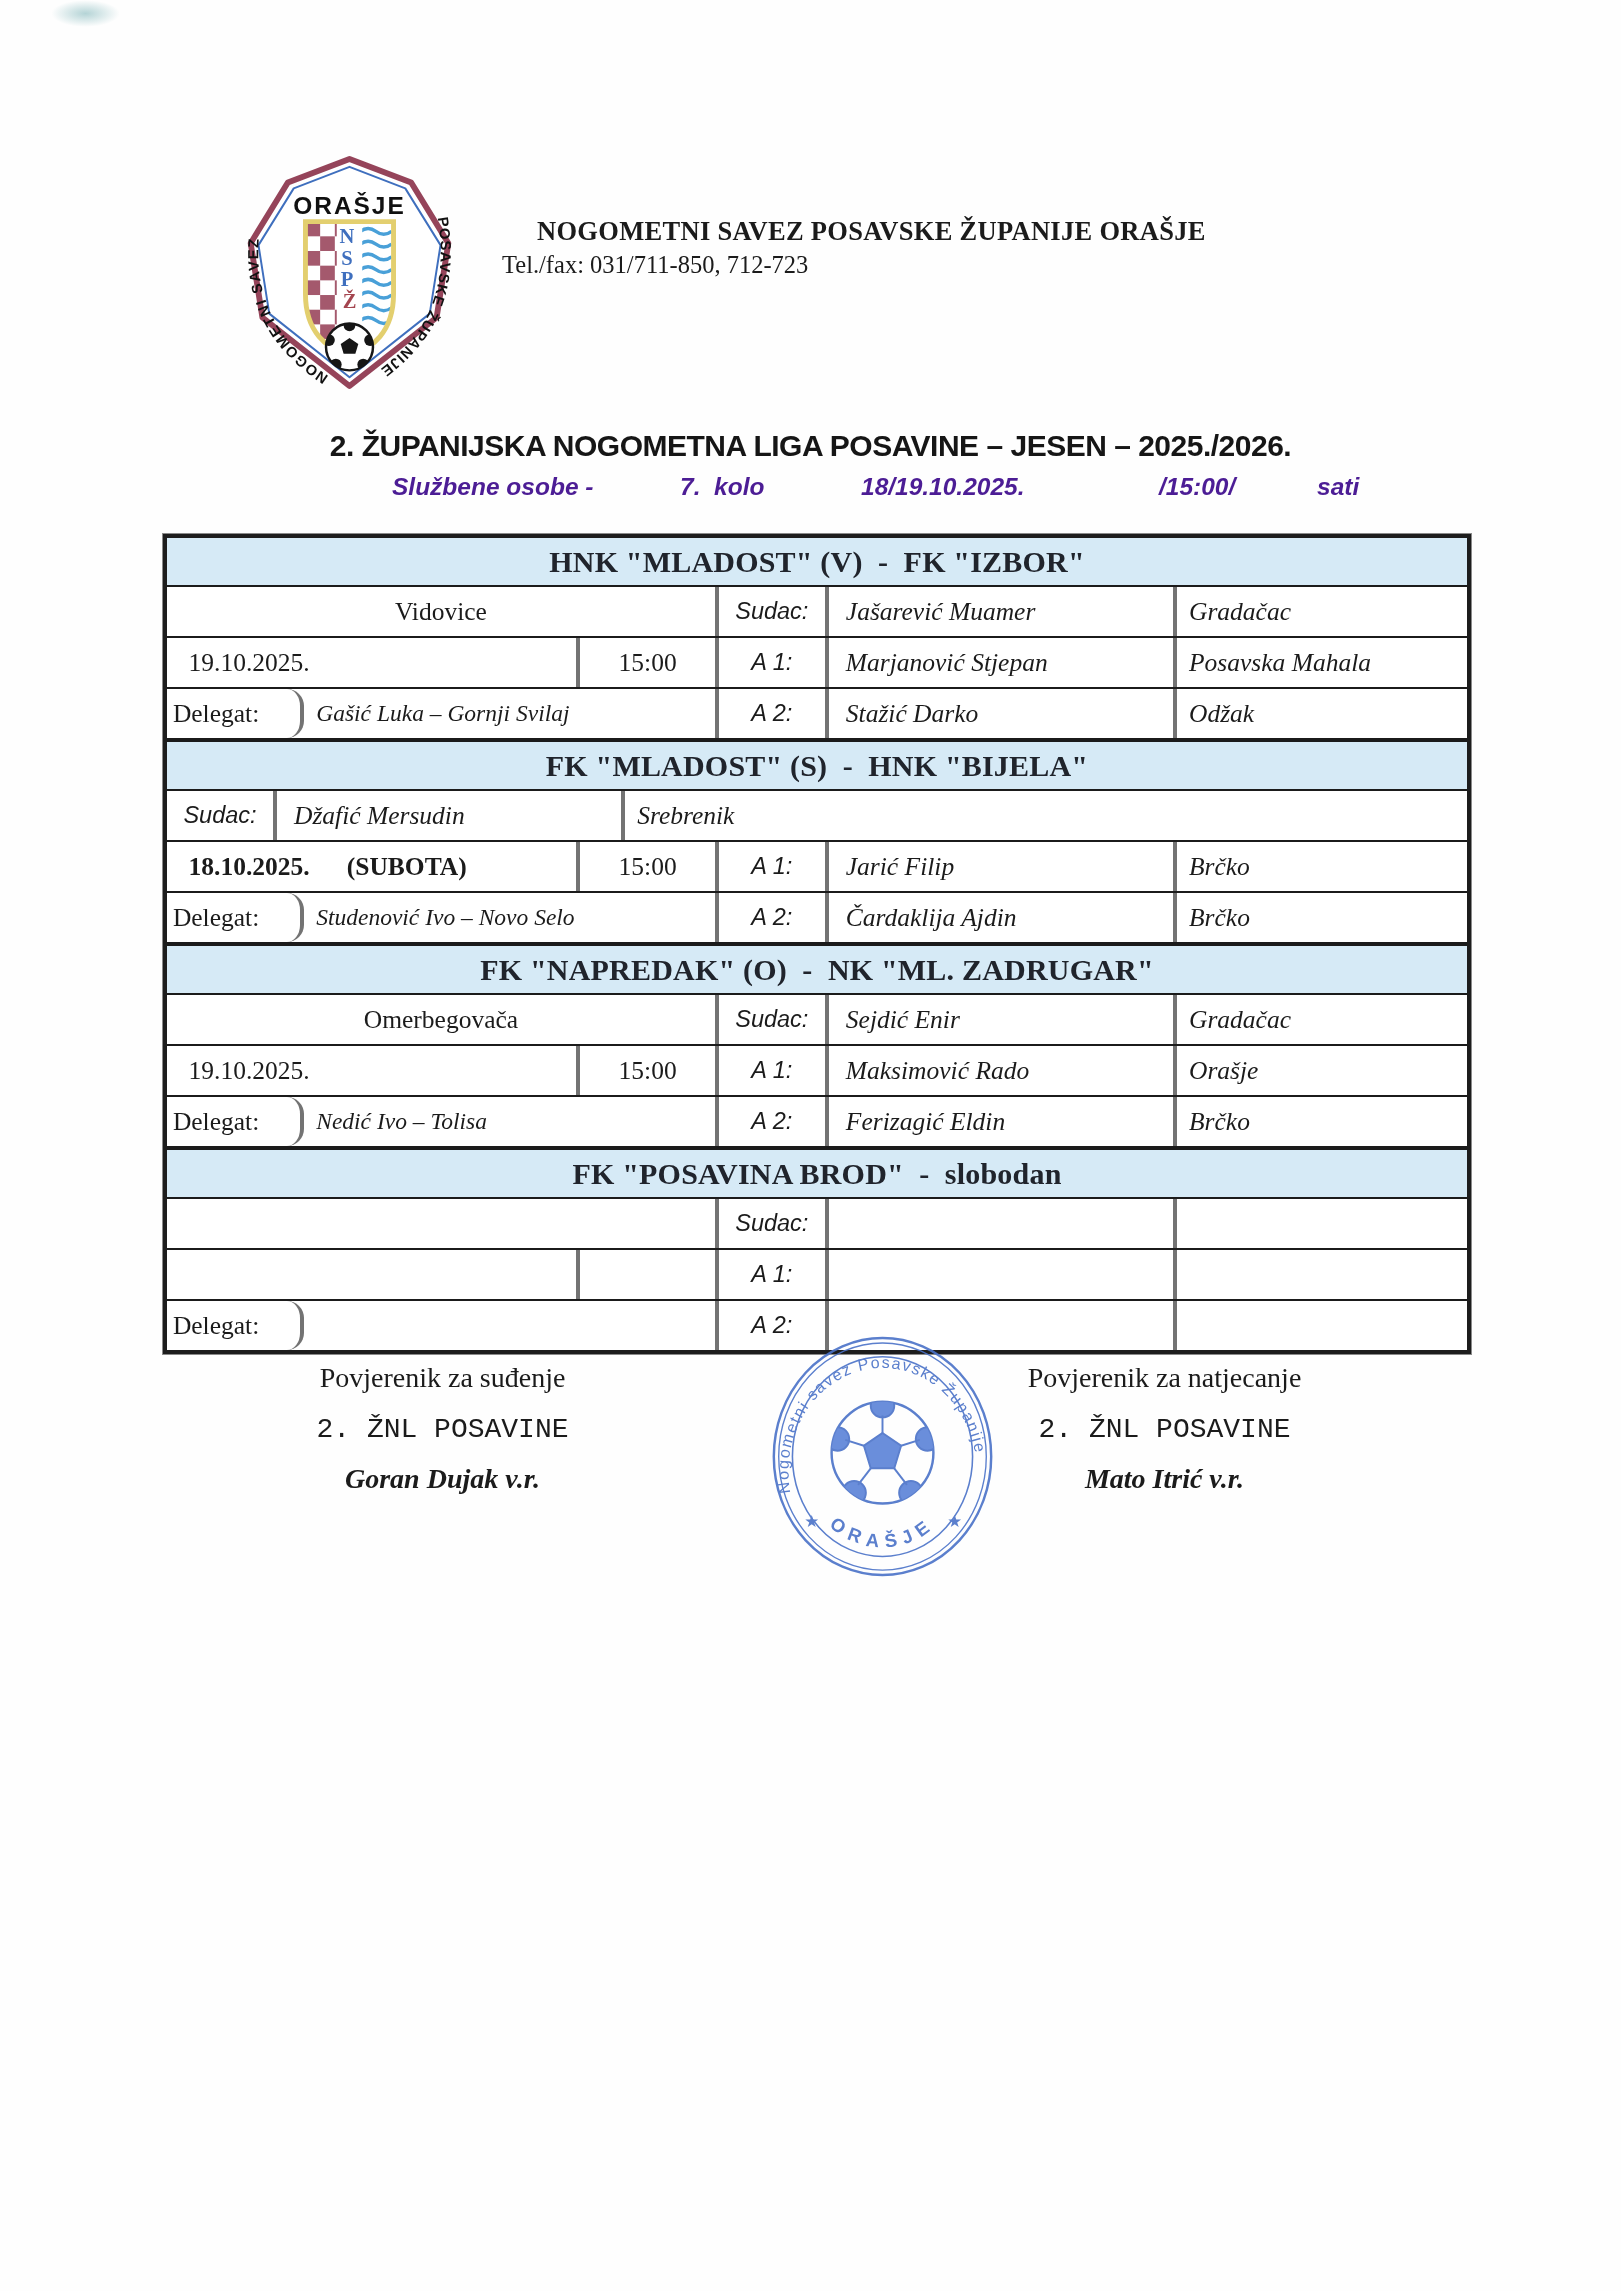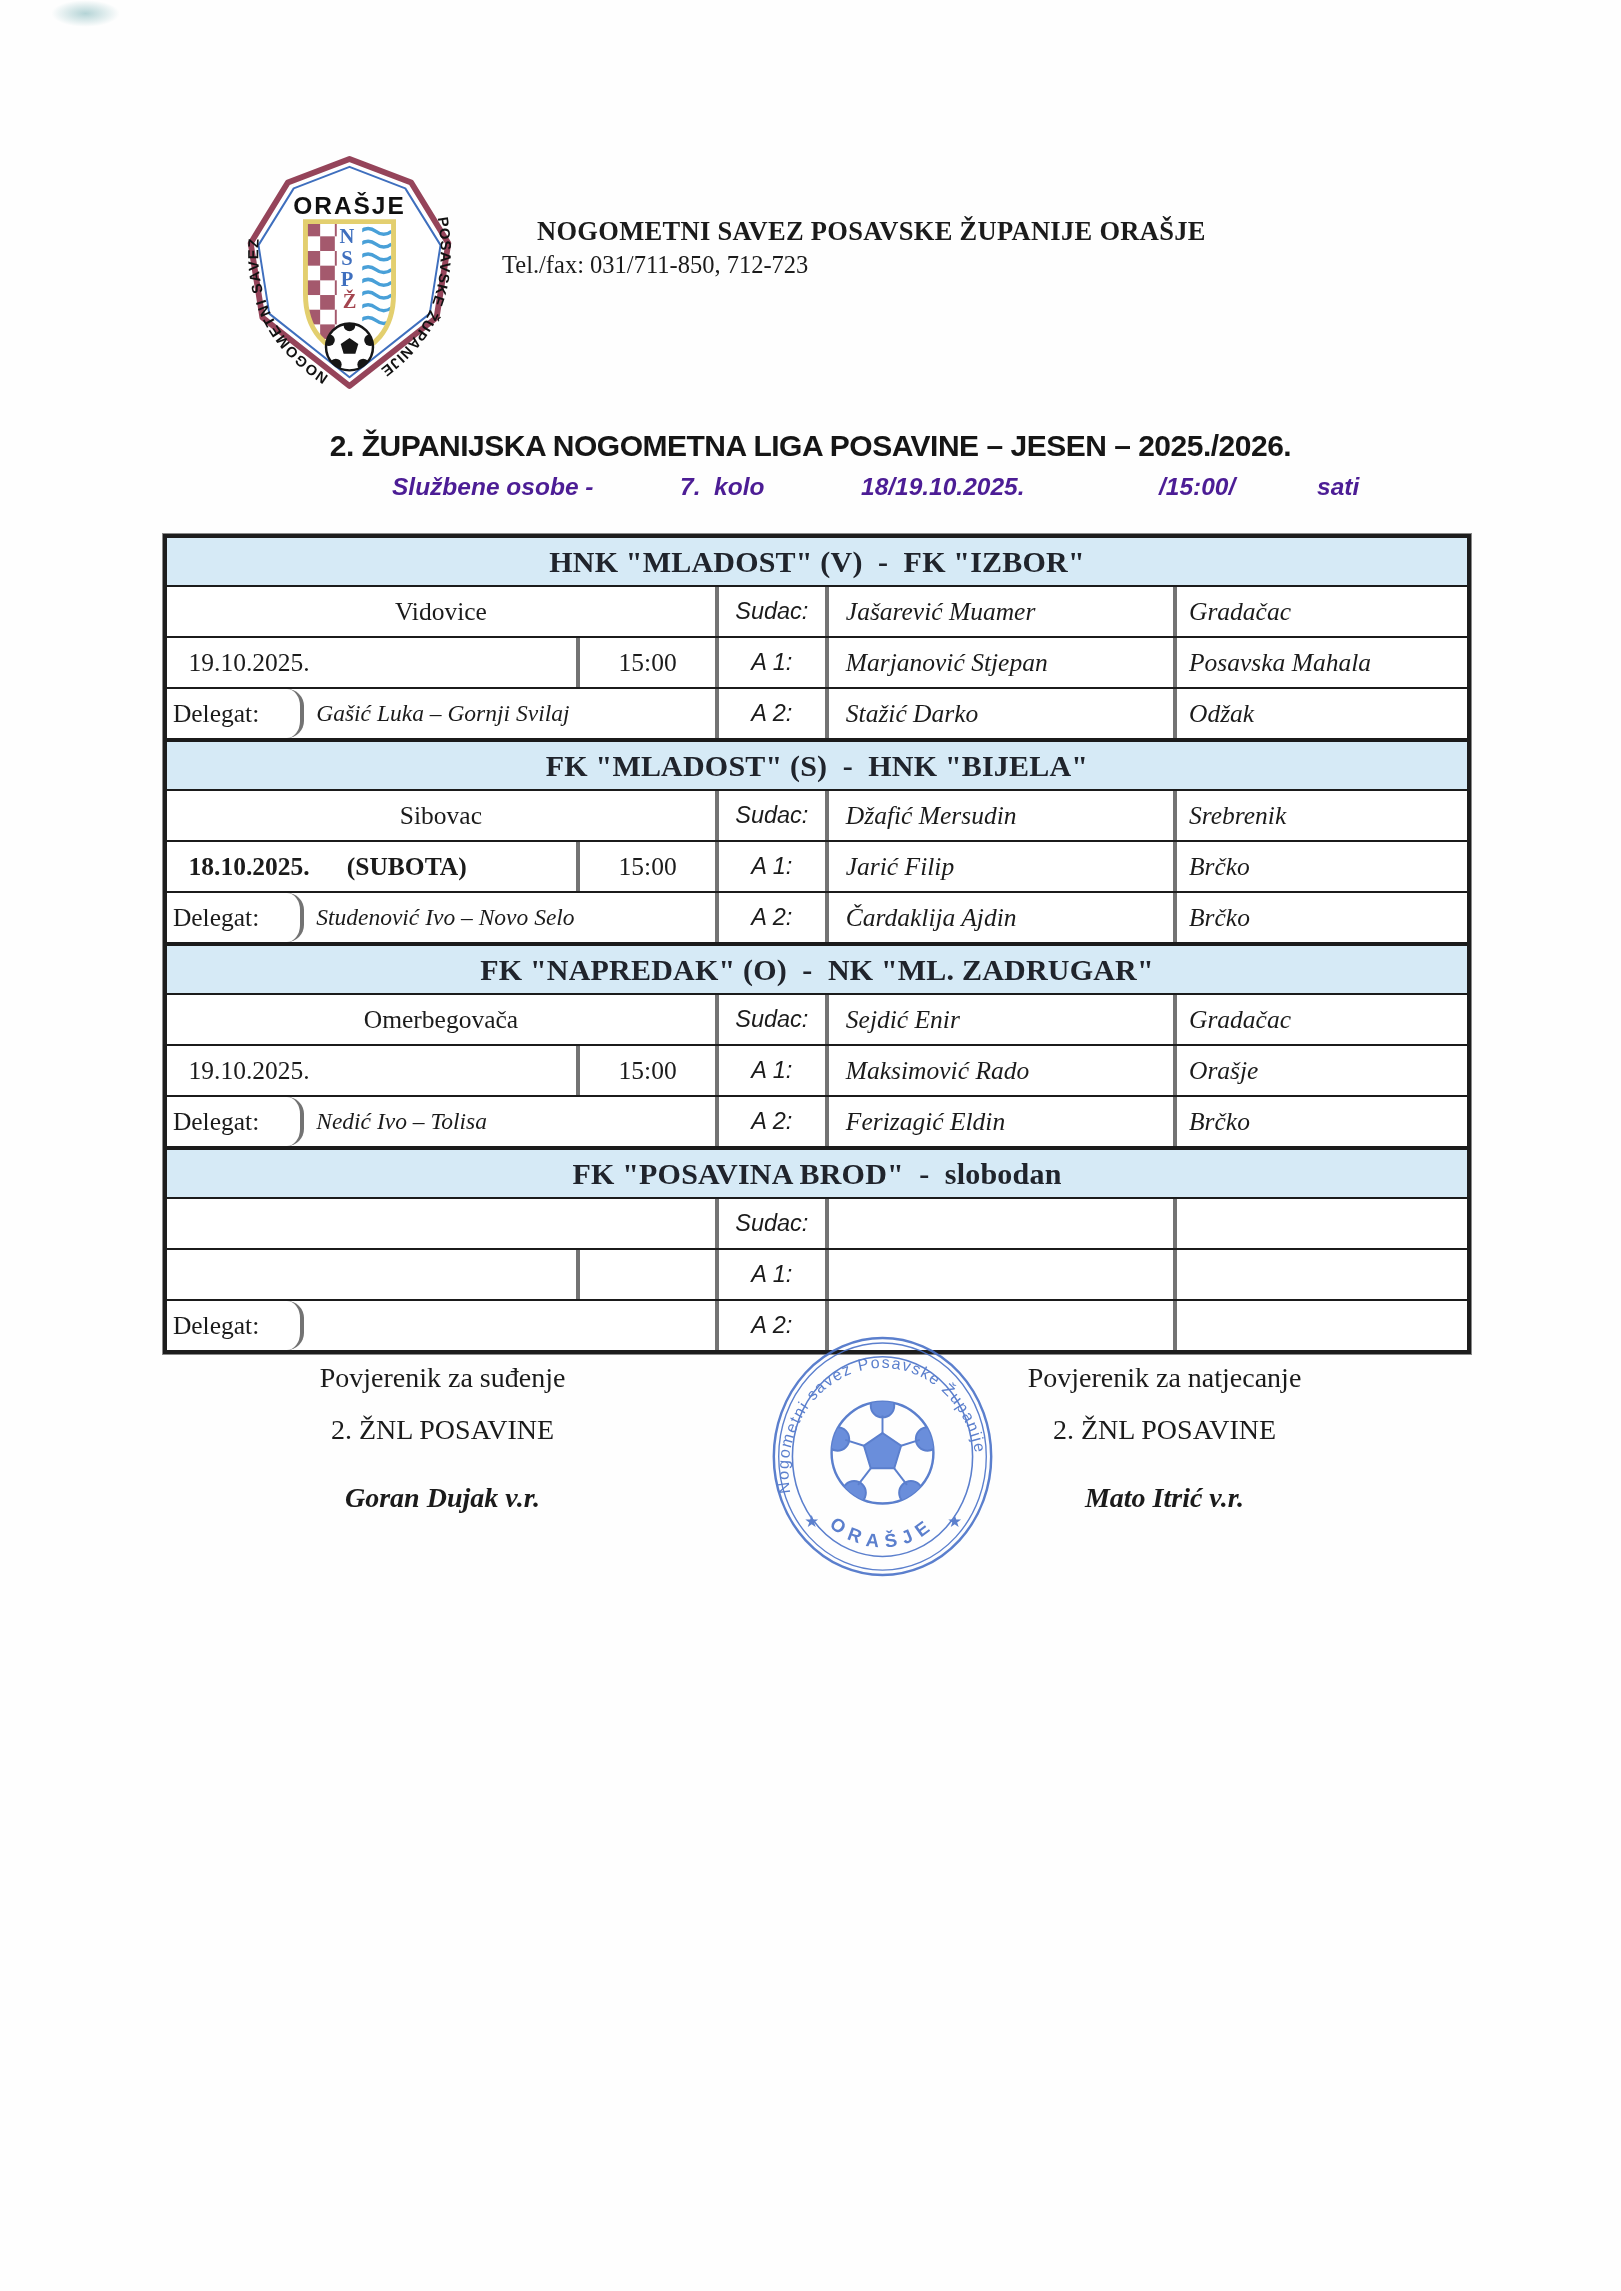--- a/index.html
+++ b/index.html
@@ -45,21 +45,21 @@
   .c-name{width:26.80%;padding-left:17px;font-style:italic;}
   .c-city{width:22.29%;padding-left:11.8px;font-style:italic;}
   .bold-date{font-weight:bold;}
   .date-note{margin-left:37px;}
 
   
   .sig{position:absolute;width:431px;text-align:center;}
   .sig-left{left:227px;top:1362px;}
   .sig-right{left:949px;top:1362px;}
   .sig .role{font-size:28px;margin-bottom:19.6px;}
-  .sig .league{font-size:28px;margin-bottom:36px;}
+  .sig .league{font-size:28px;margin-bottom:18px;font-family:Liberation Mono, monospace;}
   .sig .name{font-size:28px;font-weight:bold;font-style:italic;}
   .stamp{position:absolute;left:765px;top:1331px;width:235px;height:255px;opacity:.9;}
 </style>
 </head>
 <body>
 
 <div class="page">
 
   <div class="scan-blob"></div>
 
@@ -178,21 +178,20 @@
         <div class="cell c-name">Stažić Darko</div>
         <div class="cell c-city">Odžak</div>
       </div>
     </div>
 
     <div class="block">
       <div class="title-row">
           <div class="title-cell">FK "MLADOST" (S)  -  HNK "BIJELA"</div>
         </div>
       <div class="row">
-        <div class="cell c-venue">Sibovac</div>
         <div class="cell c-lbl">Sudac:</div>
         <div class="cell c-name">Džafić Mersudin</div>
         <div class="cell c-city">Srebrenik</div>
       </div>
       <div class="row">
         <div class="cell c-date bold-date">
             <span>18.10.2025.</span>
             <span class="date-note">(SUBOTA)</span>
           </div>
         <div class="cell c-time">15:00</div>

